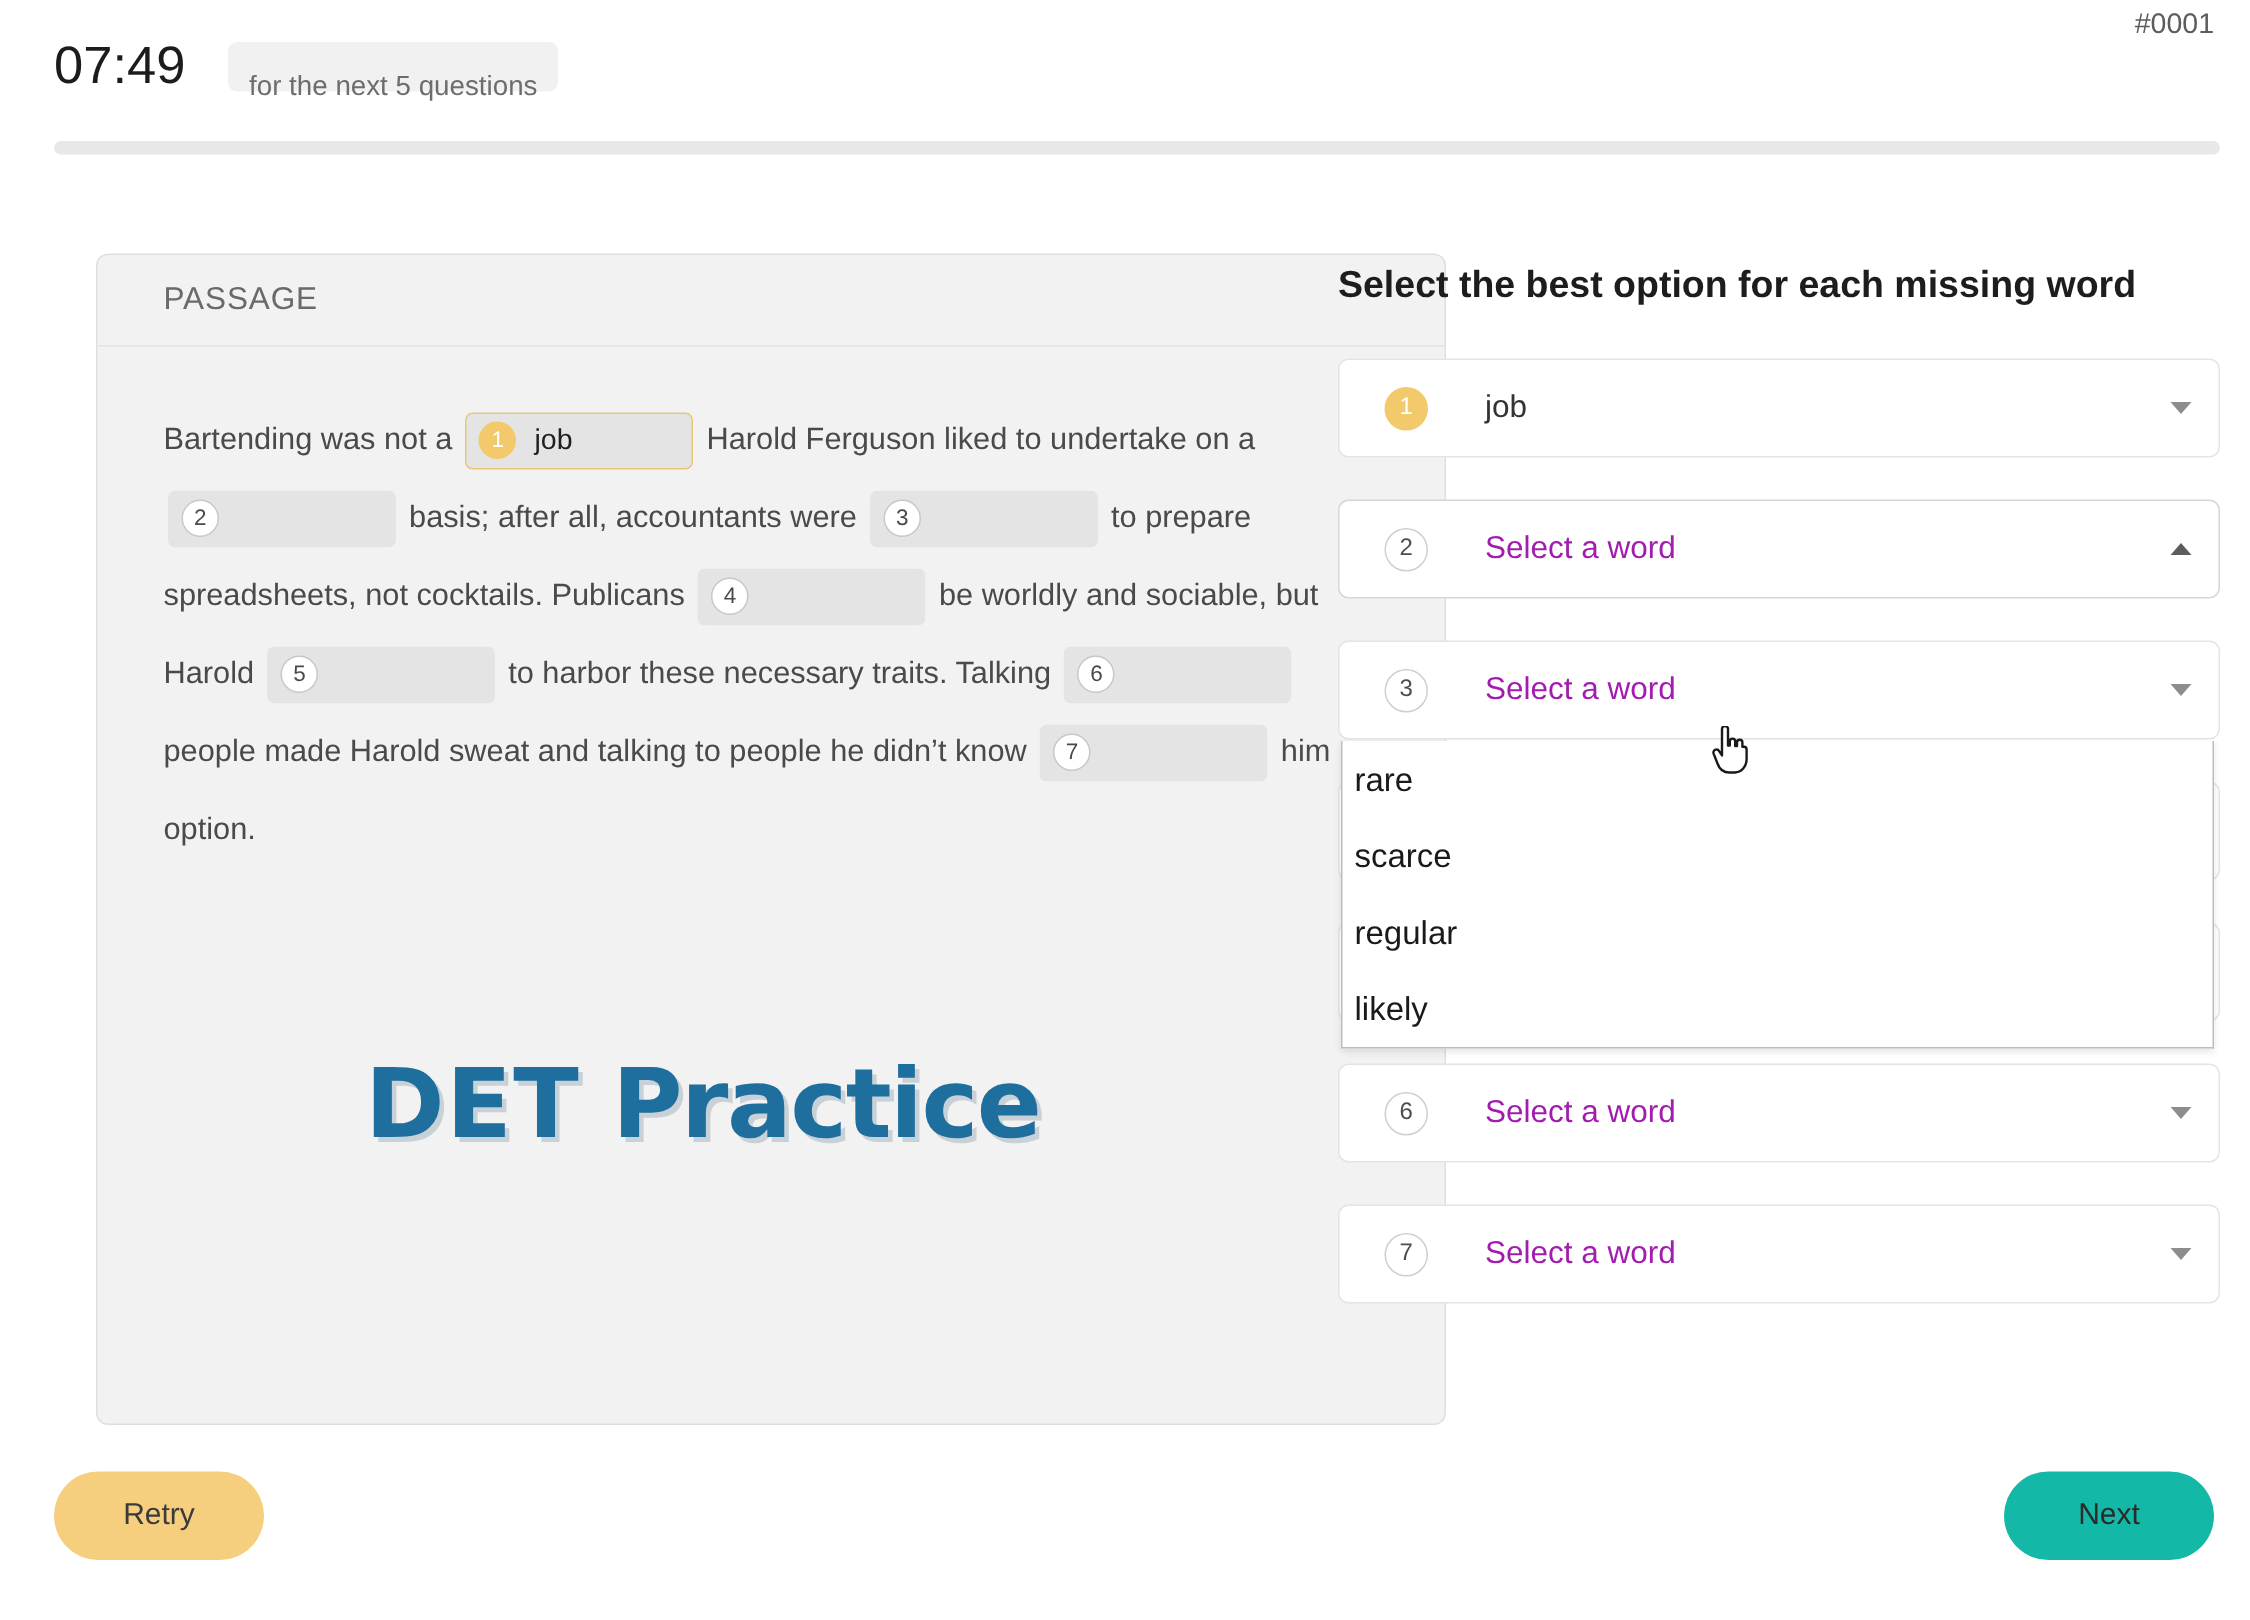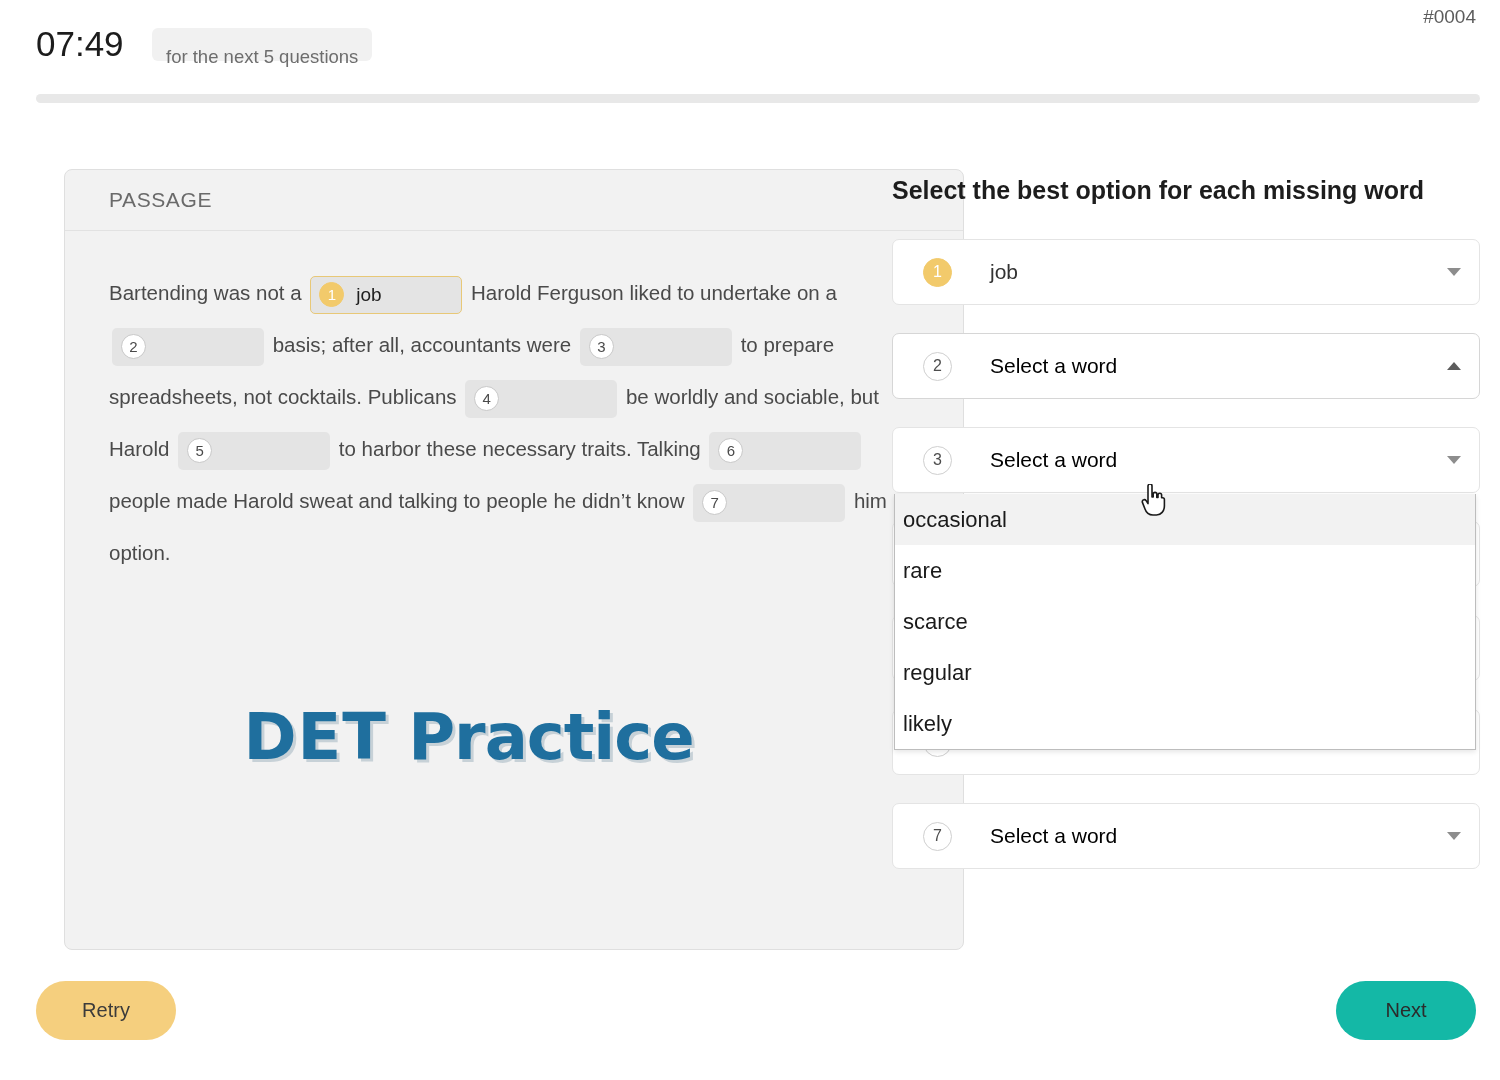--- a/index.html
+++ b/index.html
@@ -221,21 +221,21 @@
     background: #f2ca6b;
     border-color: #f2ca6b;
     color: #ffffff;
   }
 
   .sel-value {
     margin-left: 38px;
     font-size: 21px;
     color: #333333;
   }
-  .sel-value.placeholder { color: #000000; text-align: center; }
+  .sel-value.placeholder { color: #a21caf; text-align: center; }
 
   .caret {
     position: absolute;
     right: 18px;
     top: 50%;
     transform: translateY(-50%);
     width: 0; height: 0;
     border-left: 7px solid transparent;
     border-right: 7px solid transparent;
     border-top: 8px solid #8d8d8d;
@@ -306,21 +306,21 @@
   }
 </style>
 </head>
 <body>
 
 <div class="page">
 
   <div class="topbar">
     <div class="timer">07:49</div>
     <div class="timer-note">for the next 5 questions</div>
-    <div class="qid">#0004</div>
+    <div class="qid">#0001</div>
   </div>
 
   <div class="progress-track">
     <div class="progress-fill" style="width: 0%;"></div>
   </div>
 
   <div class="passage-card">
     <div class="passage-header">
       <span class="passage-header-title">PASSAGE</span>
     </div>
@@ -378,21 +378,20 @@
           <span class="sel-num">6</span>
           <span class="sel-value placeholder">Select a word</span>
           <span class="caret"></span>
         </div>
         <div class="select-box">
           <span class="sel-num">7</span>
           <span class="sel-value placeholder">Select a word</span>
           <span class="caret"></span>
         </div>
         <div class="options-panel">
-          <div class="option-row highlighted">occasional</div>
           <div class="option-row">rare</div>
           <div class="option-row">scarce</div>
           <div class="option-row">regular</div>
           <div class="option-row">likely</div>
         </div>
       </div>
   </div>
 
   <div class="cursor-hand">
     <svg width="26" height="32" viewBox="0 0 26 32">

